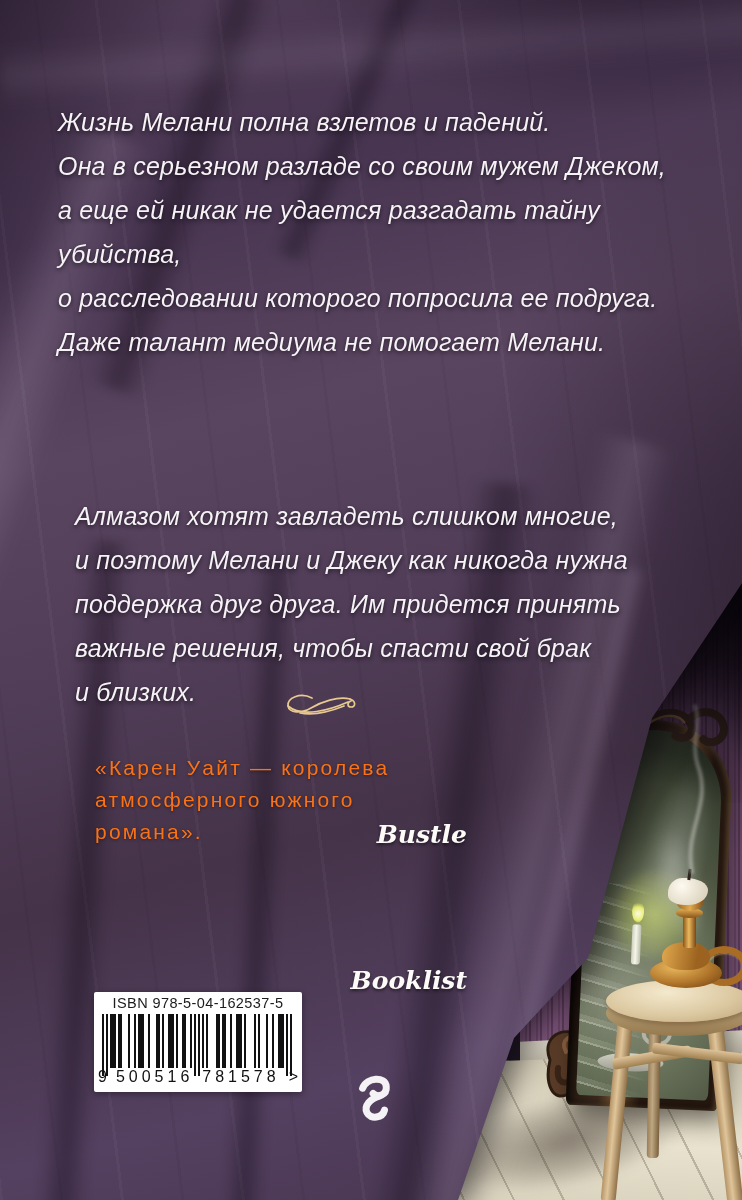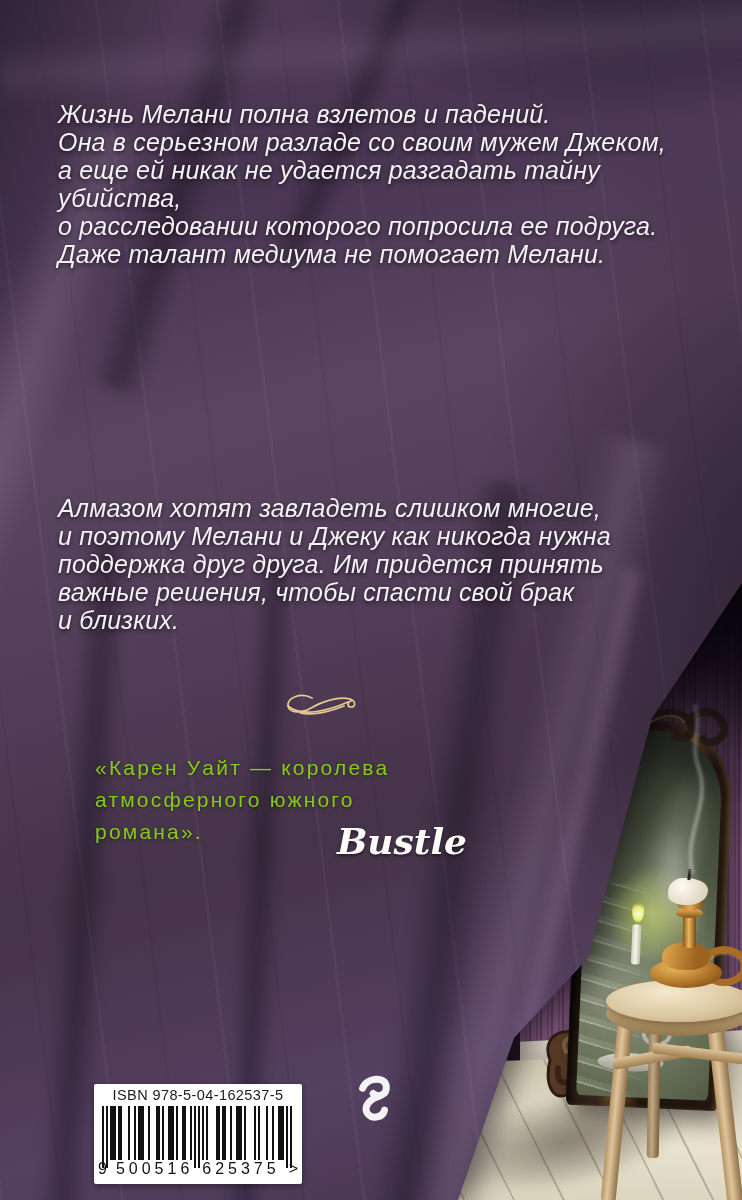--- a/index.html
+++ b/index.html
@@ -124,42 +124,42 @@
   .r1{left:500px;top:430px;width:80px;height:800px;transform:rotate(14deg);}
   .r2{left:-20px;top:120px;width:90px;height:520px;transform:rotate(20deg);}
   .r3{left:540px;top:560px;width:30px;height:700px;transform:rotate(13deg);
       background:linear-gradient(90deg,transparent,rgba(225,195,230,0.18),transparent);}
   .r4{left:0;top:20px;width:760px;height:60px;transform:rotate(-4deg);
       background:linear-gradient(180deg,transparent,rgba(235,215,240,0.08),transparent);}
   
   .textlayer{position:absolute;inset:0;}
   .para{
     position:absolute;left:58px;width:648px;
-    font-size:25px;font-style:italic;line-height:28px;letter-spacing:.2px;
+    font-size:25px;font-style:italic;line-height:44px;letter-spacing:.2px;
     color:#f6f3f6;white-space:pre-line;
     text-shadow:0 2px 4px rgba(15,8,18,0.65), 0 0 1px rgba(0,0,0,0.3);
   }
-  .p1{top:100px;} .p2{top:322px;} .p3{top:494px;}
+  .p1{top:100px;} .p2{top:322px;} .p3{top:494px;margin-left:17px;}
   .flourish{position:absolute;left:282px;top:688px;}
   .quote{
     position:absolute;left:95px;width:372px;
     font-size:21px;line-height:32px;letter-spacing:2.2px;
-    color:#84cc16;white-space:pre-line;
+    color:#f97316;white-space:pre-line;
     text-shadow:0 1px 3px rgba(15,8,18,0.5);
   }
   .q1{top:752px;} .q2{top:872px;}
   .source{
     position:absolute;left:95px;width:372px;text-align:right;
     font-family:"DejaVu Serif",serif;font-style:italic;font-weight:bold;
-    font-size:36px;color:#fdfbf7;text-shadow:0 2px 3px rgba(15,8,18,0.6);
+    font-size:25px;color:#fdfbf7;text-shadow:0 2px 3px rgba(15,8,18,0.6);
   }
   .s1{top:820px;} .s2{top:966px;}
   
   .barcode{
-    position:absolute;left:94px;top:1084px;width:208px;height:100px;
+    position:absolute;left:94px;top:992px;width:208px;height:100px;
     background:#fff;border-radius:2px;box-shadow:0 2px 6px rgba(10,5,12,0.4);
   }
   .isbn{position:absolute;top:3px;left:0;right:0;text-align:center;
     font-size:14.5px;letter-spacing:.4px;color:#1c1c1c;}
   .bars{position:absolute;left:8px;top:22px;display:flex;align-items:flex-start;}
   .bc-m{width:2px;height:54px;}
   .bc-m.on{background:#111;}
   .bc-m.tall{height:62px;}
   .bc-digits{
     position:absolute;left:4px;right:4px;top:76px;display:flex;justify-content:space-between;align-items:center;
@@ -260,20 +260,21 @@
         <path d="M30 10 C18 4 5 10 6 18 C7 25 19 26 29 20 C39 14 56 8 68 11"></path>
         <path d="M6 18 C20 30 48 22 66 14"></path>
         <path d="M18 25 C34 28 52 22 62 18"></path>
         <path d="M68 11 C74 13 74 19 69 19 C65 19 65 14 69 13"></path>
       </g>
     </svg>
 
     <div class="quote q1">«Карен Уайт — королева
 атмосферного южного романа».</div>
     <div class="source s1">Bustle</div>
+    <div class="source s2">Booklist</div>
   </div>
 
   <div class="barcode">
     <div class="isbn">ISBN 978-5-04-162537-5</div>
     <div class="bars">
         <span class="bc-m on tall"></span>
         <span class="bc-m tall"></span>
         <span class="bc-m on tall"></span>
         <span class="bc-m"></span>
         <span class="bc-m on"></span>
@@ -364,21 +365,21 @@
         <span class="bc-m on"></span>
         <span class="bc-m on"></span>
         <span class="bc-m"></span>
         <span class="bc-m on tall"></span>
         <span class="bc-m tall"></span>
         <span class="bc-m on tall"></span>
       </div>
     <div class="bc-digits">
       <span>9</span>
       <span class="grp">500516</span>
-      <span class="grp">625375</span>
+      <span class="grp">781578</span>
       <span>&gt;</span>
     </div>
   </div>
 
   <svg class="eksmo" width="42" height="54" viewBox="0 0 48 58">
     <g fill="none" stroke="#f4f2f4" stroke-width="8" stroke-linecap="round">
       <path d="M11 19 C16 6 37 5 38 17 C39 27 28 30 23 25"></path>
       <path d="M30 28 C20 31 12 39 16 47 C20 55 34 53 36 44"></path>
     </g>
   </svg>

